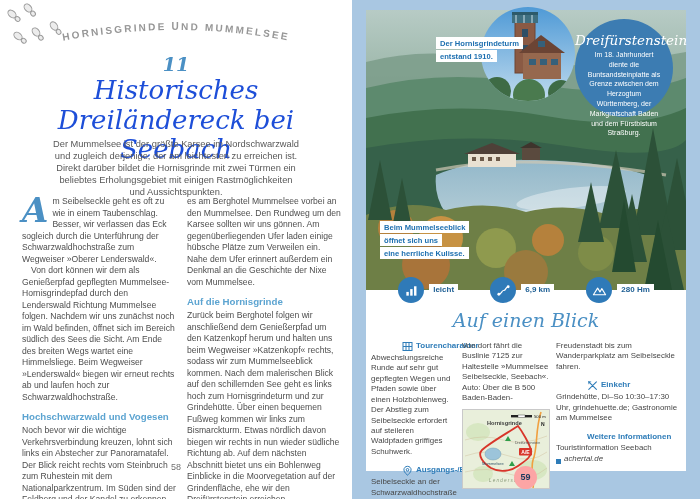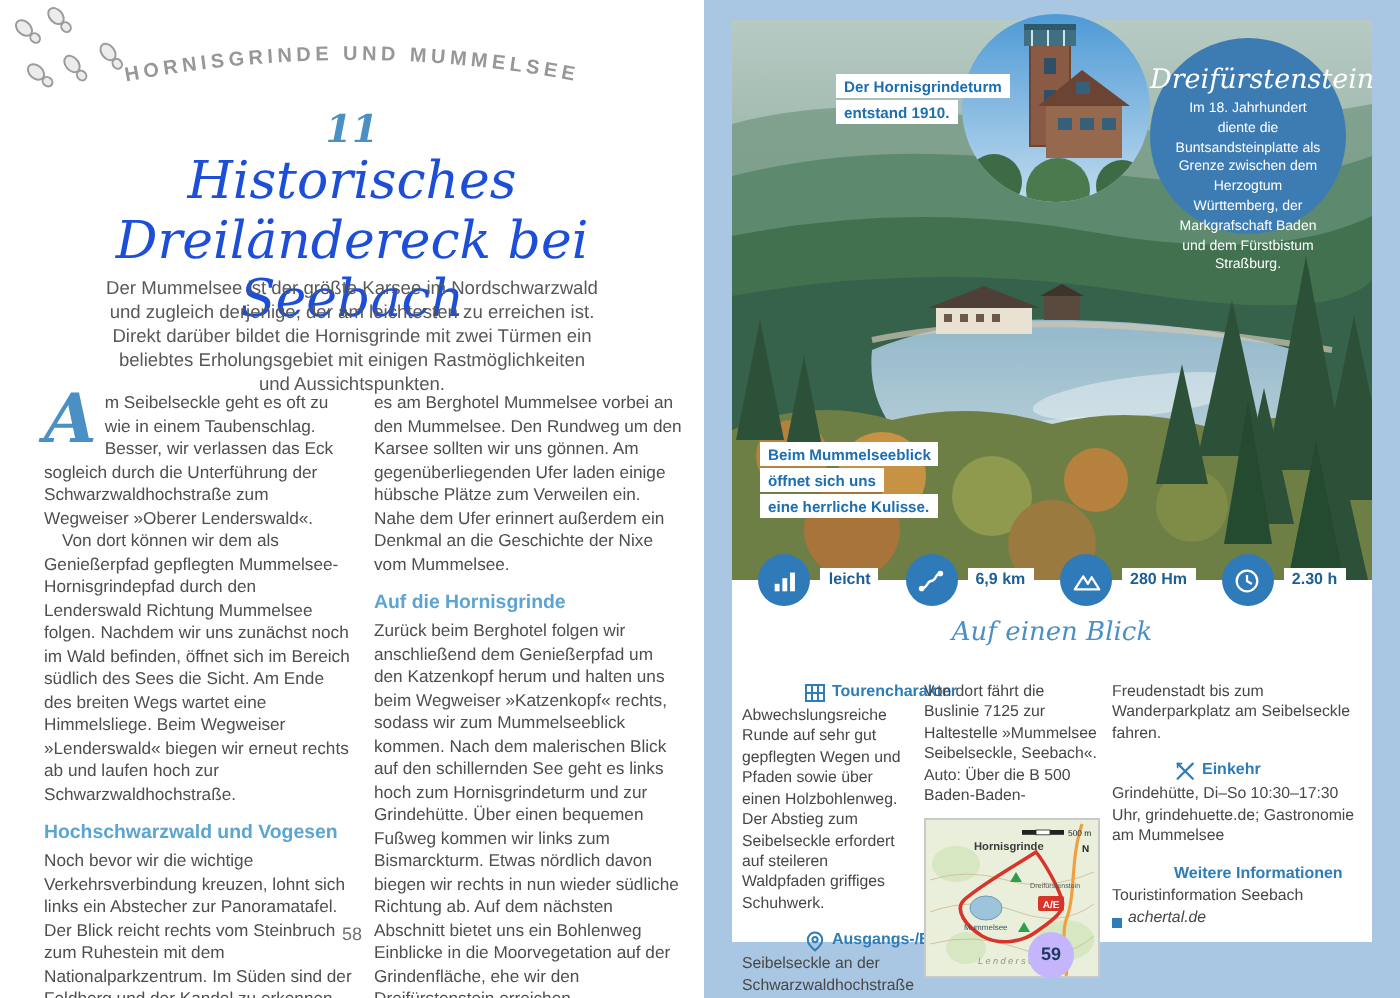--- a/index.html
+++ b/index.html
@@ -37,48 +37,48 @@
     overflow:hidden;z-index:3;}
   .info-circle{position:absolute;left:209px;top:9px;width:98px;height:98px;border-radius:50%;
     background:#3c7cb2;z-index:4;color:#fff;text-align:center;}
   .info-circle-title{font-family:"DejaVu Serif",serif;font-style:italic;font-size:13.5px;
     margin-top:13px;}
   .info-circle-text{font-size:7px;line-height:1.4;padding:2px 11px 0 11px;}
 
   .photo-cap{position:absolute;z-index:5;}
   .photo-cap span{display:table;background:#fff;color:#1d6fb0;font-weight:bold;
     font-size:7.6px;padding:1.5px 4px;margin-bottom:1px;white-space:nowrap;}
-  .cap-top{left:52px;top:27px;}
+  .cap-top{left:70px;top:27px;}
   .cap-bottom{left:14px;top:211px;}
 
   .stats-row{position:absolute;left:0;top:267px;width:320px;display:flex;
     justify-content:space-evenly;z-index:6;}
   .stat{display:flex;align-items:center;gap:5px;}
   .stat-circle{width:26px;height:26px;border-radius:50%;background:#2f7ab8;
     display:flex;align-items:center;justify-content:center;flex:0 0 auto;}
   .stat-label{font-size:8px;font-weight:bold;color:#1d5e93;background:#fff;
     padding:1px 4px;border-bottom:1px solid #fff;}
 
   .overview-title{position:absolute;left:0;top:299px;width:320px;text-align:center;
-    font-family:"DejaVu Serif",serif;font-style:italic;color:#4b90c4;font-size:13px;}
+    font-family:"DejaVu Serif",serif;font-style:italic;color:#4b90c4;font-size:19px;}
 
   .info-col{position:absolute;top:331px;font-size:7.9px;line-height:1.32;color:#474747;}
   .info-col1{left:5px;width:85px;}
   .info-col2{left:96px;width:88px;}
   .info-col3{left:190px;width:126px;}
   .info-head{display:flex;align-items:flex-start;gap:3px;color:#2e7cb8;font-weight:bold;
     font-size:8px;margin:0 0 1px 0;padding-left:31px;}
   .info-head svg{flex:0 0 auto;margin-top:0px;}
   .info-block{margin-bottom:8px;}
   .web-line{font-style:italic;display:flex;align-items:flex-end;gap:3px;}
   .web-bullet{width:5px;height:5px;background:#2e7cb8;display:inline-block;flex:0 0 auto;}
   .route-map{margin-top:5px;border:1px solid #c9c9c9;display:block;}
 
   .pr-num{position:absolute;left:162px;top:466px;width:23px;height:23px;border-radius:50%;
-    background:#c4b5fd;color:#1a3a5e;font-size:9px;font-weight:bold;text-align:center;
+    background:#fca5a5;color:#1a3a5e;font-size:9px;font-weight:bold;text-align:center;
     line-height:23px;z-index:7;}
 </style>
 </head>
 <body>
 
 <div class="spread">
 
   <div class="page-left">
 
     <svg class="footprints" width="70" height="52" viewBox="0 0 70 52">
@@ -265,29 +265,20 @@
           <span class="stat-label">6,9 km</span>
         </div>
         <div class="stat">
           <span class="stat-circle">
             <svg width="15" height="15" viewBox="0 0 16 16" fill="none" stroke="#fff" stroke-width="1.2" stroke-linejoin="round">
               <path d="M1.5 12.5 L6 5.5 L8.5 9.5 L10.5 6 L14.5 12.5 Z"></path>
             </svg>
           </span>
           <span class="stat-label">280 Hm</span>
         </div>
-        <div class="stat">
-          <span class="stat-circle">
-            <svg width="15" height="15" viewBox="0 0 16 16" fill="none" stroke="#fff" stroke-width="1.2">
-              <circle cx="8" cy="8" r="5.5"></circle>
-              <path d="M8 4.8 V8 L10.6 9.6"></path>
-            </svg>
-          </span>
-          <span class="stat-label">2.30 h</span>
-        </div>
       </div>
 
       <div class="overview-title">Auf einen Blick</div>
 
       <div class="info-col info-col1">
         <div class="info-block">
           <div class="info-head">
             <svg width="11" height="11" viewBox="0 0 11 11" fill="none" stroke="#2e7cb8" stroke-width="1">
               <rect x="1" y="1.5" width="9" height="8"></rect>
               <line x1="4" y1="1.5" x2="4" y2="9.5"></line>

